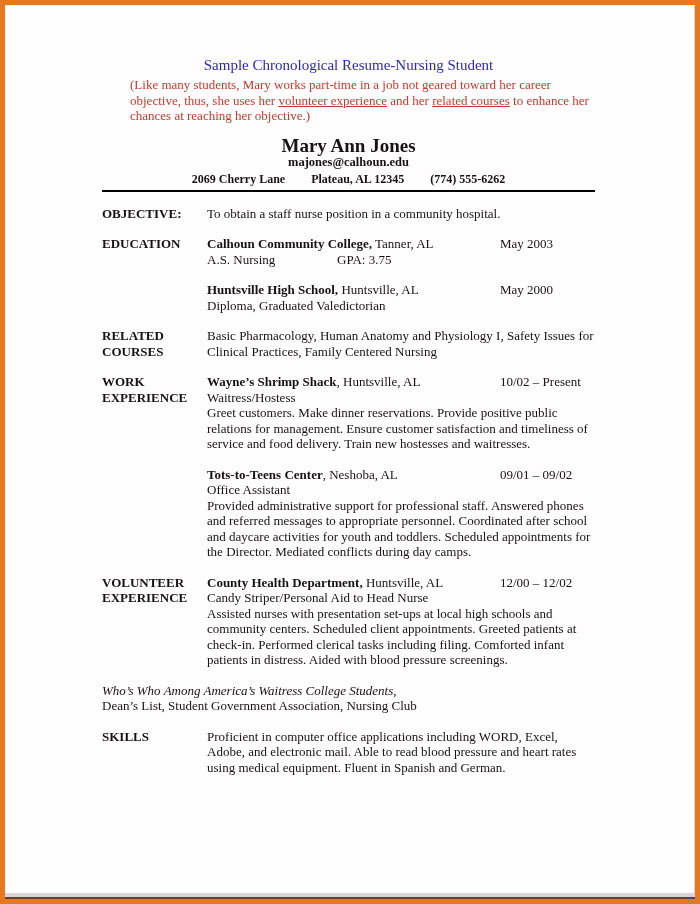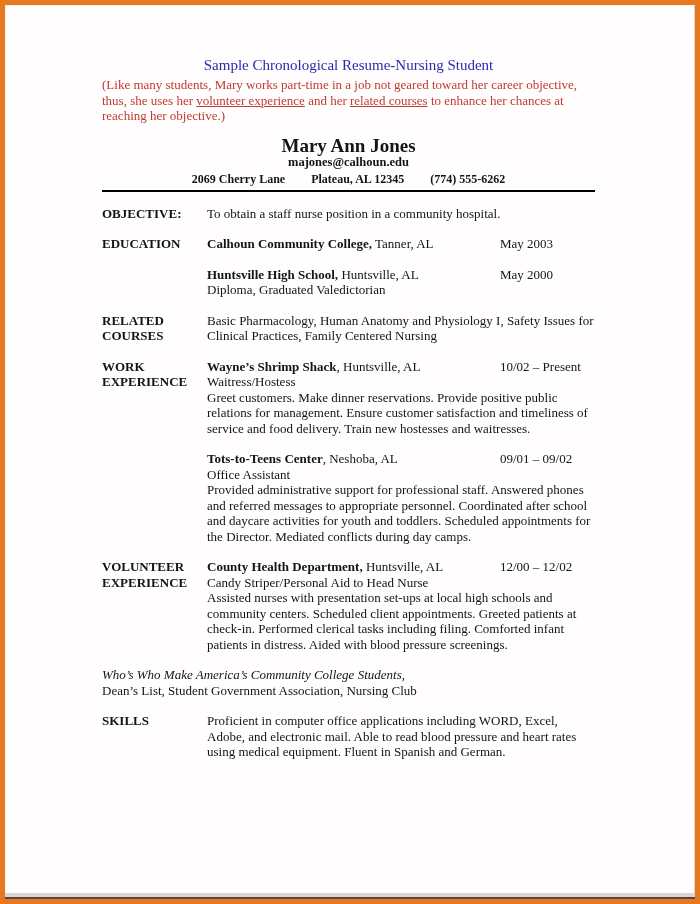--- a/index.html
+++ b/index.html
@@ -26,20 +26,21 @@
   }
   .title{
     text-align:center;
     color:#2b2bad;
     font-size:15px;line-height:17px;
     white-space:nowrap;
   }
   .note{
     color:#c23b2e;
     margin-top:3px;
+    margin-left:28px;
   }
   .note .ul{text-decoration:underline;}
   .id-block{text-align:center;margin-top:13px;}
   .name{font-weight:bold;font-size:19px;line-height:18px;}
   .email{font-weight:bold;font-size:12.5px;line-height:14px;}
   .contact{
     display:flex;justify-content:center;gap:26px;
     font-weight:bold;font-size:12px;line-height:15px;margin-top:3px;
   }
   .rule{
@@ -88,20 +89,21 @@
       </div>
 
       <div class="row">
         <div class="lbl">EDUCATION</div>
         <div class="bd">
           <div class="entry">
             <div class="ehead">
               <div class="eorg"><span class="b">Calhoun Community College,</span><span> Tanner, AL</span></div>
               <div class="edate">May 2003</div>
             </div>
+            <div><span class="degree">A.S. Nursing</span><span>GPA: 3.75</span></div>
           </div>
           <div class="entry">
             <div class="ehead">
               <div class="eorg"><span class="b">Huntsville High School,</span><span> Huntsville, AL</span></div>
               <div class="edate">May 2000</div>
             </div>
             <div>Diploma, Graduated Valedictorian</div>
           </div>
         </div>
       </div>
@@ -142,21 +144,21 @@
               <div class="edate">12/00 – 12/02</div>
             </div>
             <div>Candy Striper/Personal Aid to Head Nurse</div>
             <div>Assisted nurses with presentation set-ups at local high schools and community centers. Scheduled client appointments. Greeted patients at check-in. Performed clerical tasks including filing. Comforted infant patients in distress. Aided with blood pressure screenings.</div>
           </div>
         </div>
       </div>
 
       <div class="row">
         <div class="bd">
-          <div class="i">Who’s Who Make America’s Community College Students,</div>
+          <div class="i">Who’s Who Among America’s Waitress College Students,</div>
           <div>Dean’s List, Student Government Association, Nursing Club</div>
         </div>
       </div>
 
       <div class="row">
         <div class="lbl">SKILLS</div>
         <div class="bd">Proficient in computer office applications including WORD, Excel, Adobe, and electronic mail. Able to read blood pressure and heart rates using medical equipment. Fluent in Spanish and German.</div>
       </div>
 
     </div>

